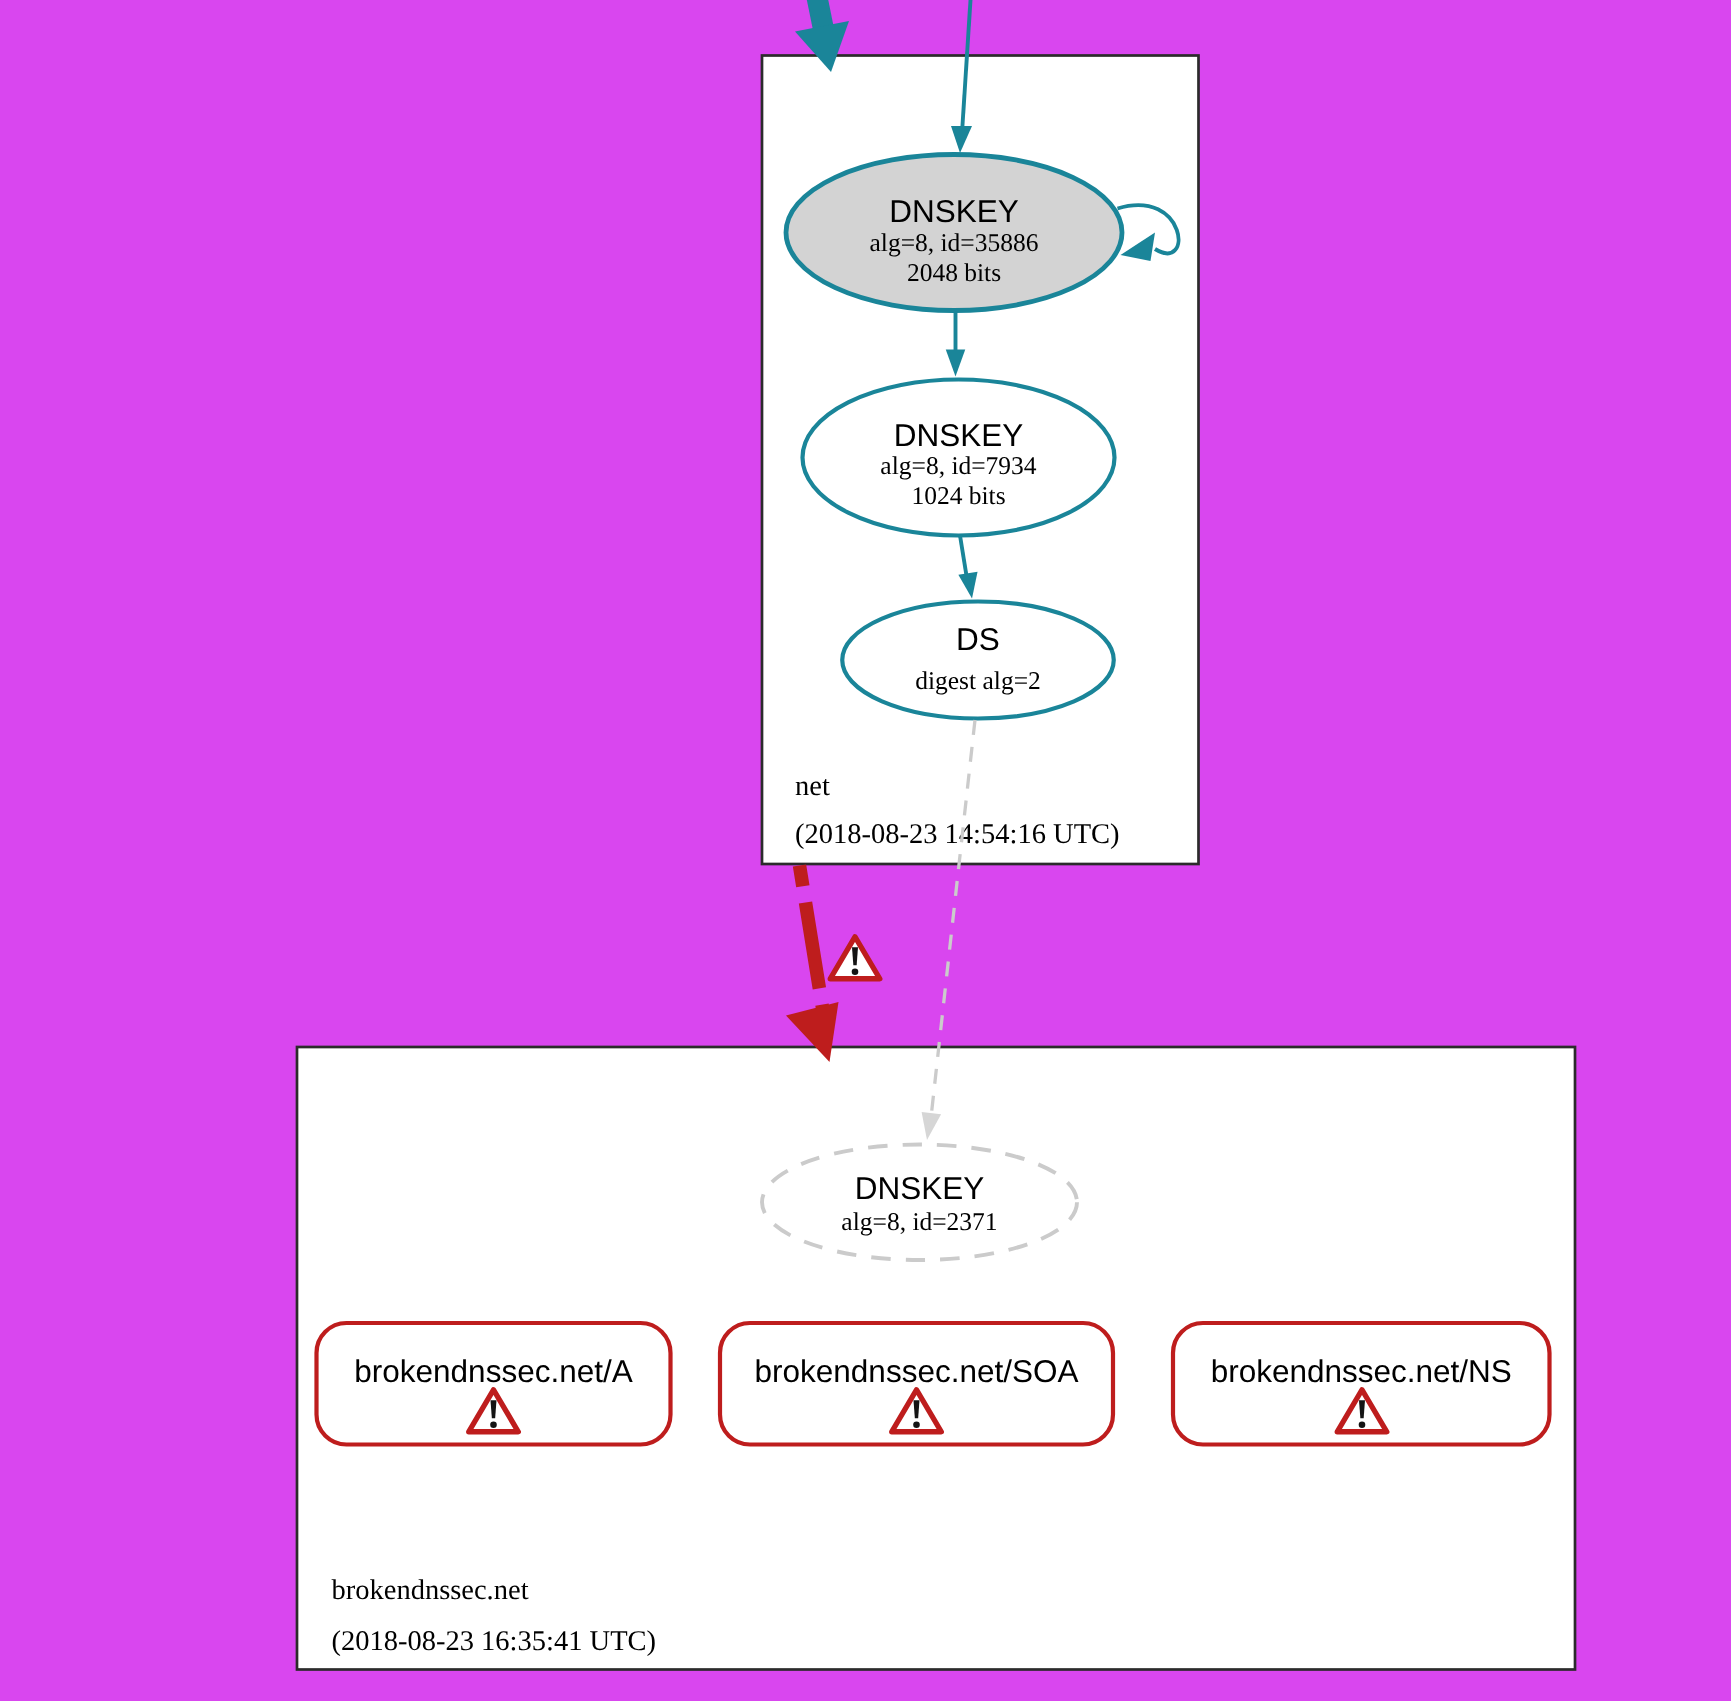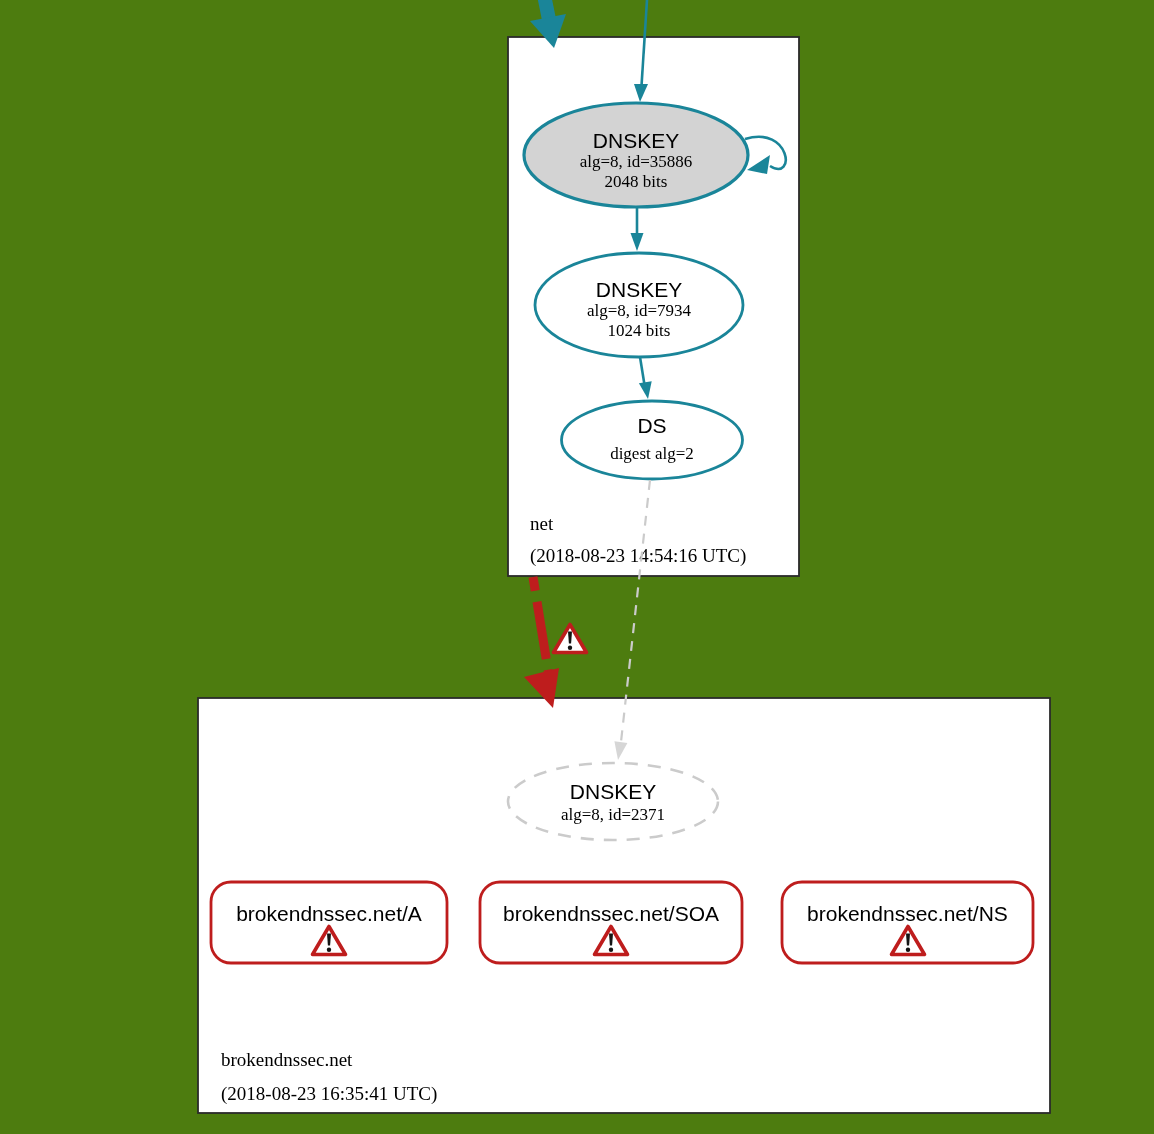--- a/index.html
+++ b/index.html
@@ -1,16 +1,16 @@
 <!DOCTYPE html>
 <html><head>
 <meta charset="utf-8">
 <style>
   html,body{margin:0;padding:0;background:#ffffff;}
-  .stage{position:relative;width:1154px;height:1134px;background:#4d7c0f;overflow:hidden;}
+  .stage{position:relative;width:1154px;height:1134px;background:#d946ef;overflow:hidden;}
   svg{display:block;}
   text{fill:#000000;}
   .node-title{font-family:"Liberation Sans",sans-serif;font-size:21px;text-anchor:middle;}
   .node-sub{font-family:"Liberation Serif",serif;font-size:17px;text-anchor:middle;}
   .rrset-label{font-family:"Liberation Sans",sans-serif;font-size:21px;text-anchor:middle;}
   .zone-label{font-family:"Liberation Serif",serif;font-size:19px;text-anchor:start;}
   .excl{fill:#141414;}
 </style>
 </head>
 <body>

